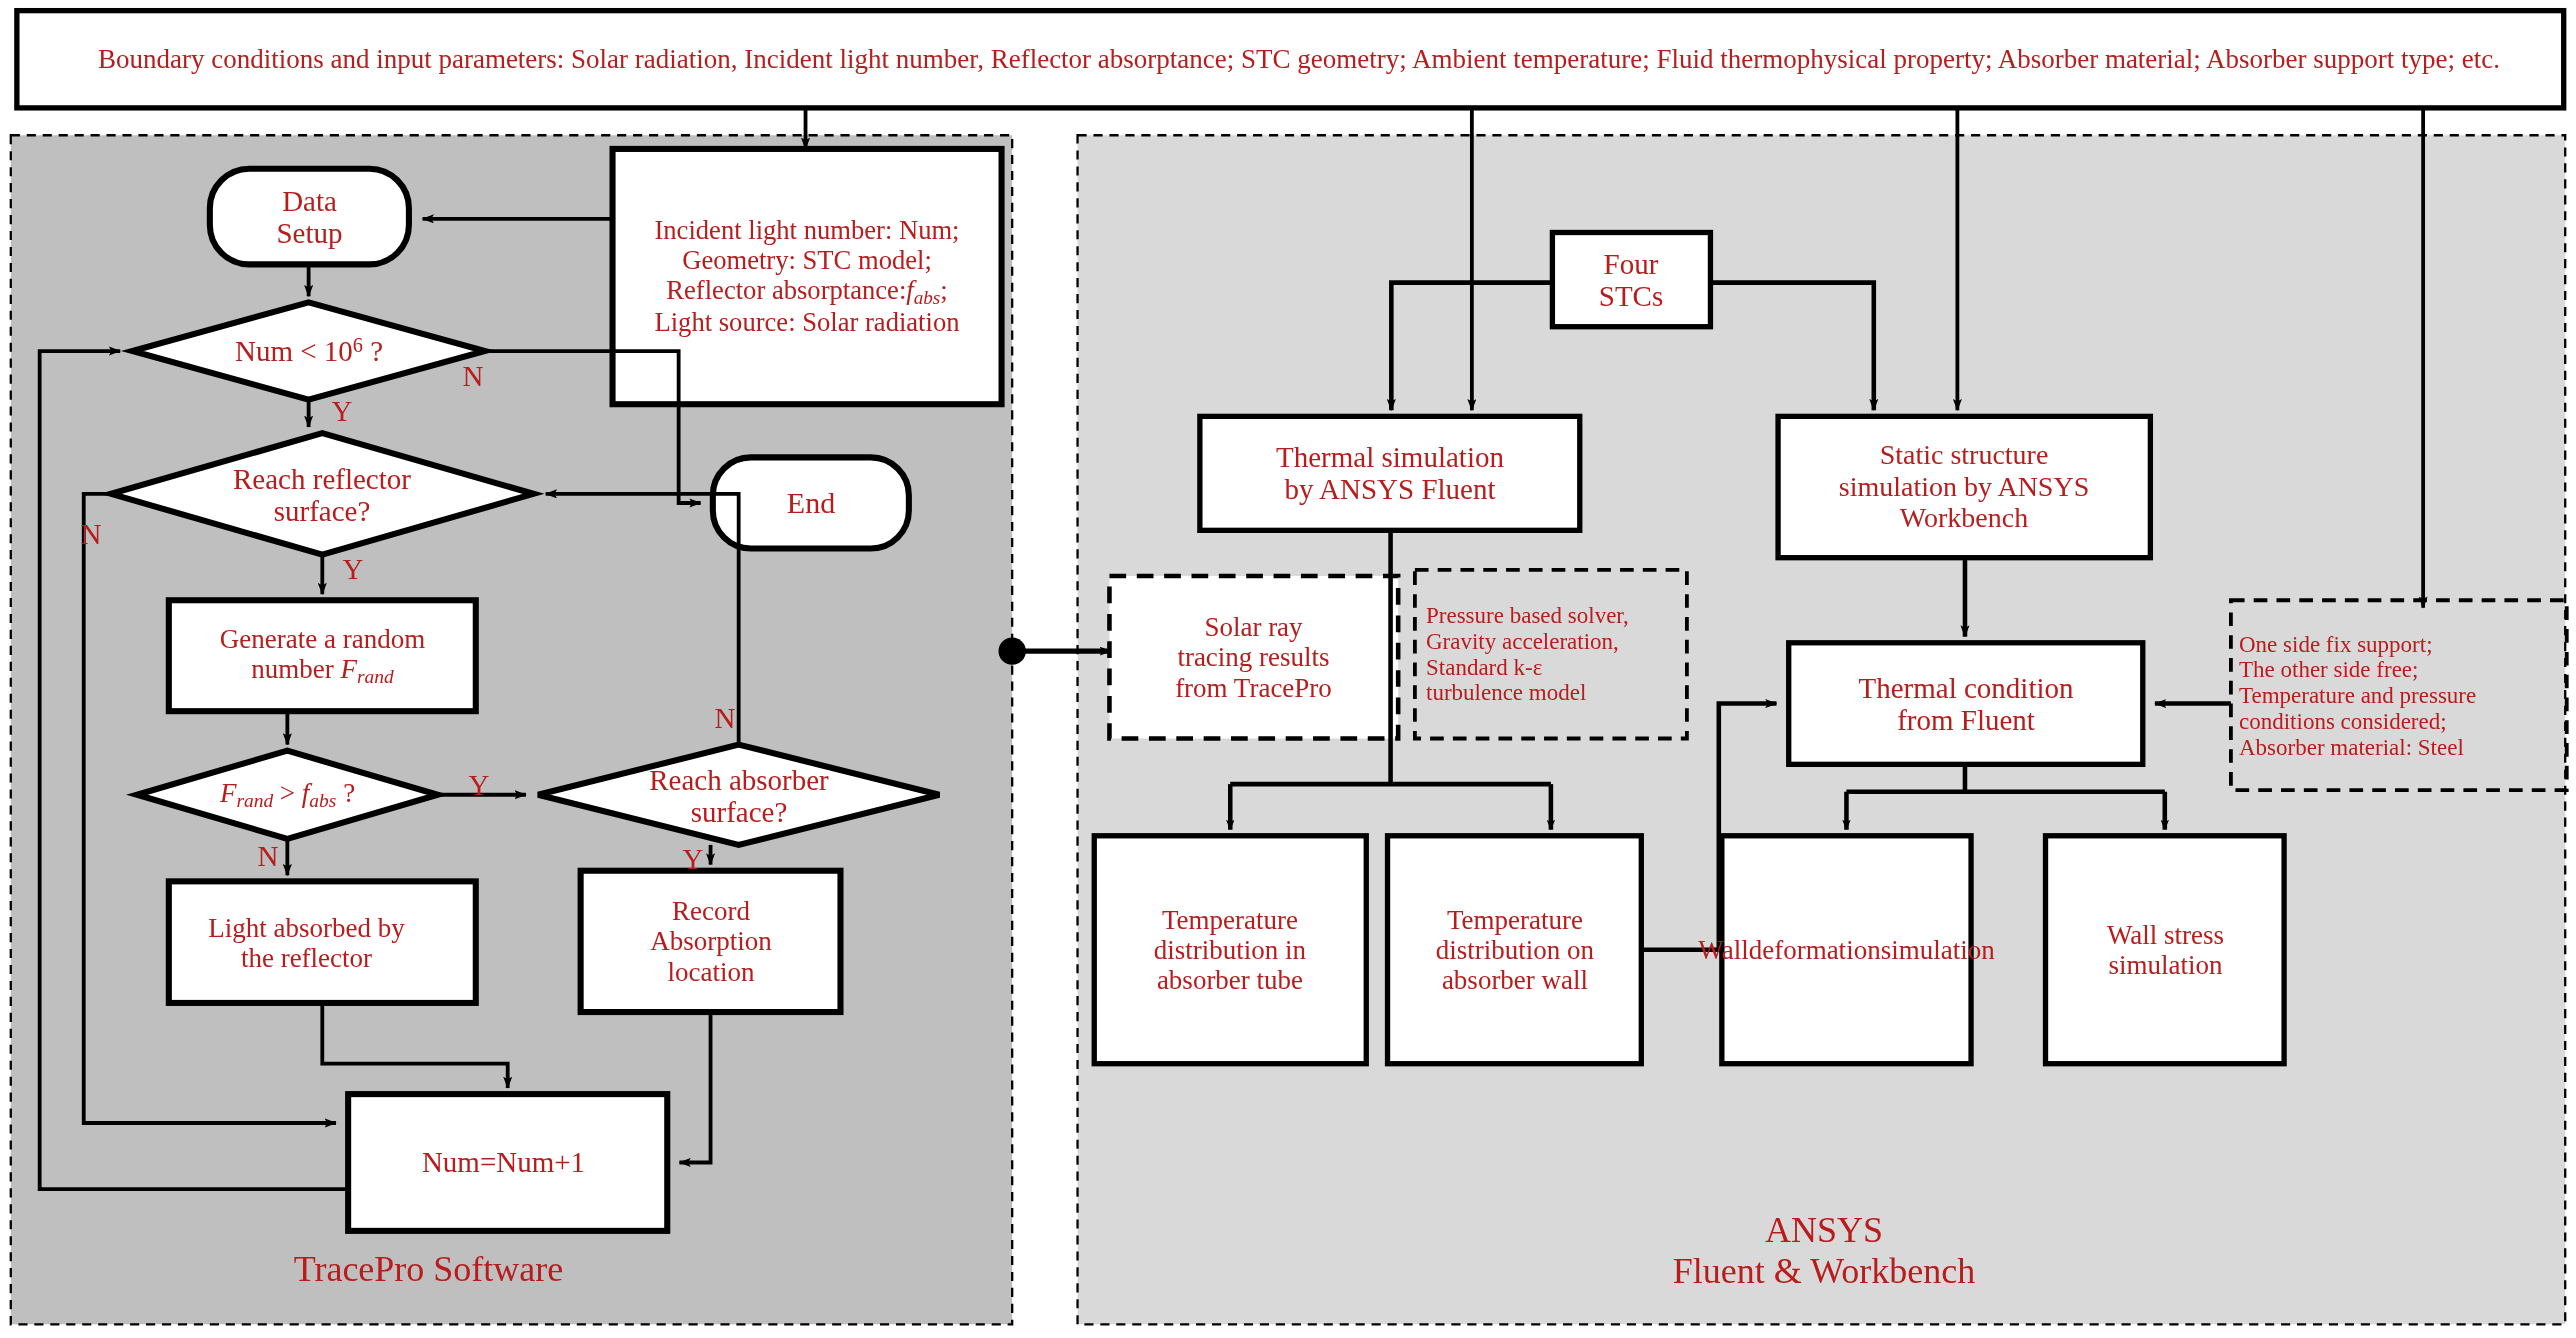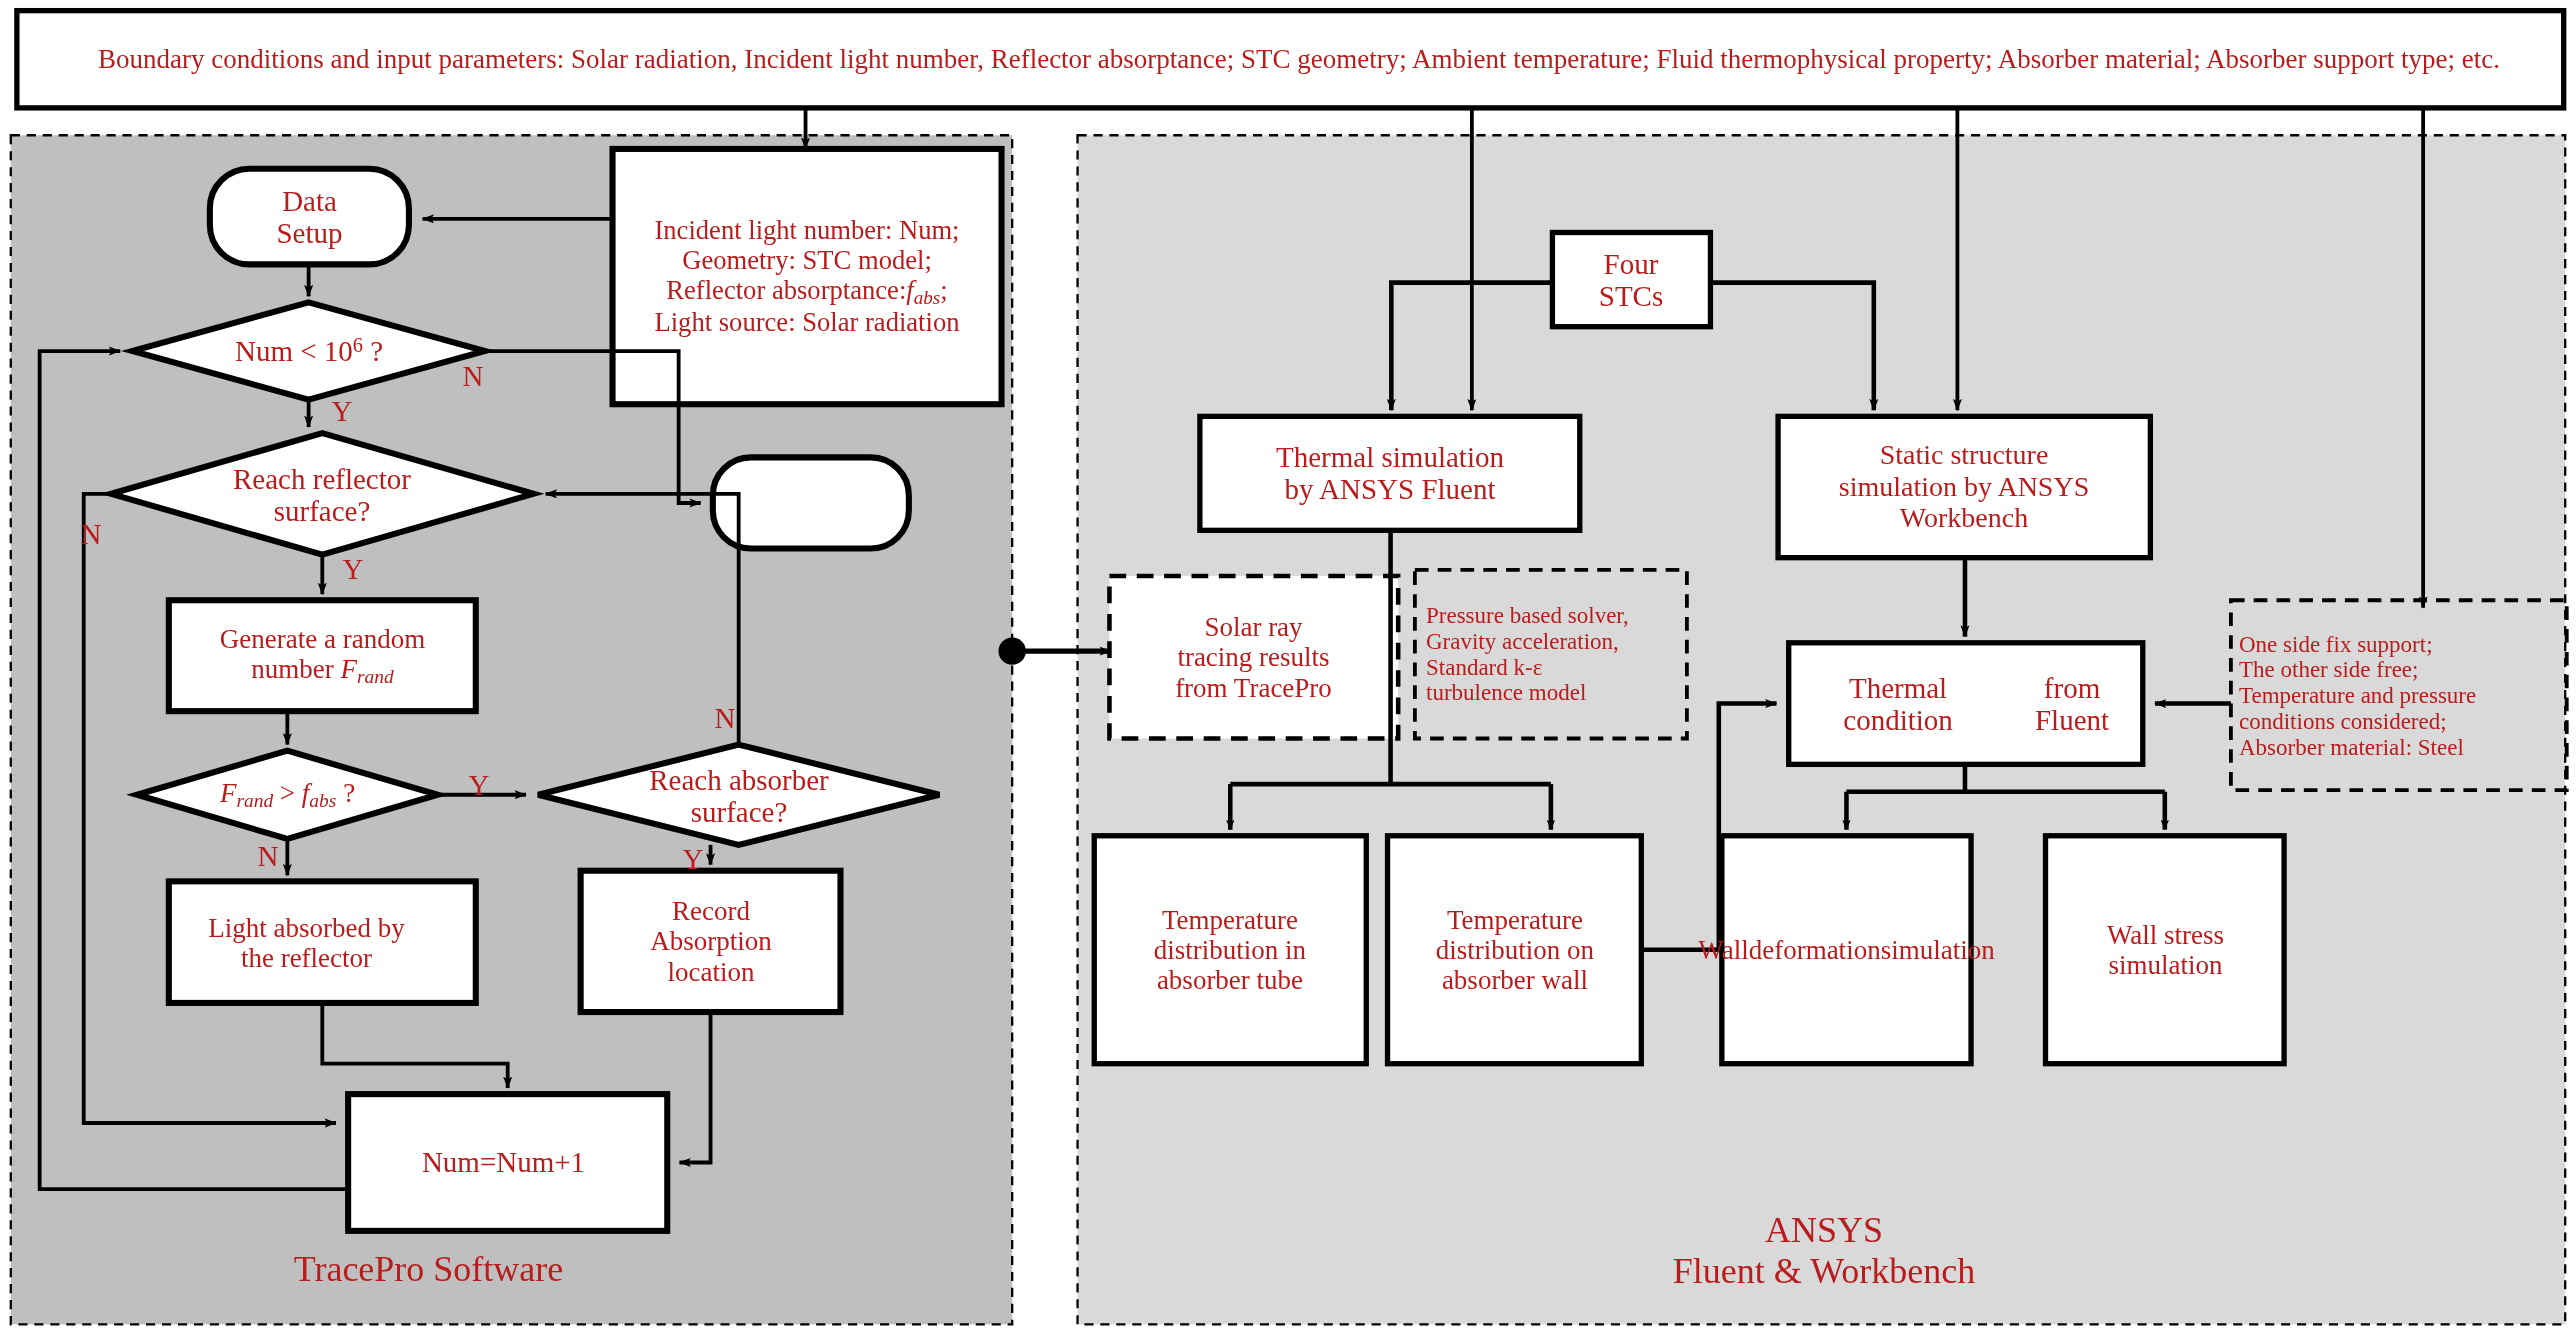--- a/index.html
+++ b/index.html
@@ -156,20 +156,23 @@
     <span>Incident light number: Num;</span>
     <span>Geometry: STC model;</span>
     <span><span>Reflector absorptance:</span><span class="ital">f</span><span class="sub">abs</span><span>;</span></span>
     <span>Light source: Solar radiation</span>
   </div>
 
   <div class="nodeText" style="left:157px;top:328px;width:304px;height:46px;font-size:29px;">
     <span><span>Num &lt; 10</span><span class="sup">6</span> <span>?</span></span>
   </div>
 
+  <div class="nodeText" style="left:713px;top:457px;width:196px;height:91px;font-size:30px;">
+    <span>End</span>
+  </div>
 
   <div class="nodeText" style="left:170px;top:447px;width:304px;height:96px;font-size:29px;flex-direction:column;">
     <span>Reach reflector</span>
     <span>surface?</span>
   </div>
 
   <div class="nodeText" style="left:172px;top:603px;width:301px;height:105px;font-size:27px;flex-direction:column;">
     <span>Generate a random</span>
     <span><span>number </span><span class="ital">F</span><span class="sub">rand</span></span>
   </div>
@@ -245,21 +248,21 @@
     <span>from TracePro</span>
   </div>
 
   <div class="nodeText left-al" style="left:1426px;top:574px;width:261px;height:161px;font-size:23px;flex-direction:column;align-items:flex-start;justify-content:center;">
     <span>Pressure based solver,</span>
     <span>Gravity acceleration,</span>
     <span>Standard k-ε</span>
     <span>turbulence model</span>
   </div>
 
-  <div class="nodeText" style="left:1792px;top:646px;width:348px;height:116px;font-size:29px;">
+  <div class="nodeText" style="left:1792px;top:646px;width:348px;height:116px;font-size:29px;flex-direction:column;">
     <span>Thermal condition</span>
     <span>from Fluent</span>
   </div>
 
   <div class="nodeText left-al" style="left:2239px;top:605px;width:327px;height:182px;font-size:23px;flex-direction:column;align-items:flex-start;justify-content:center;">
     <span>One side fix support;</span>
     <span>The other side free;</span>
     <span>Temperature and pressure</span>
     <span>conditions considered;</span>
     <span>Absorber material: Steel</span>

